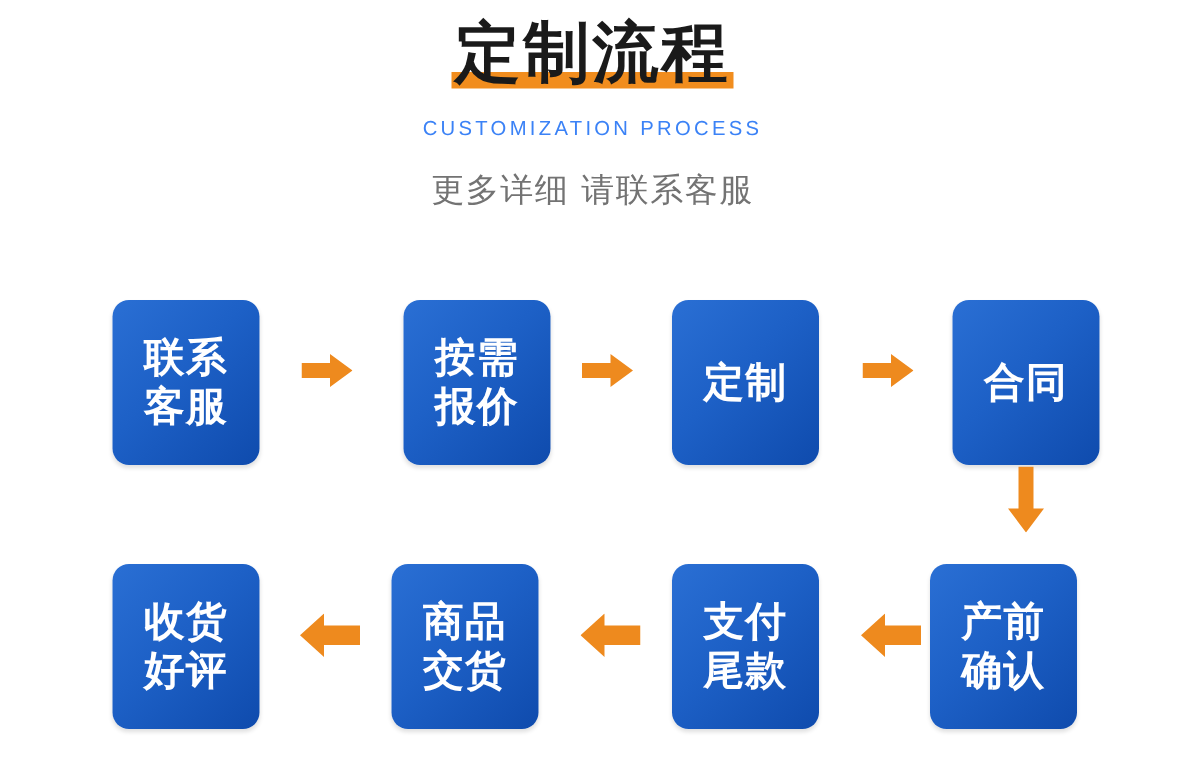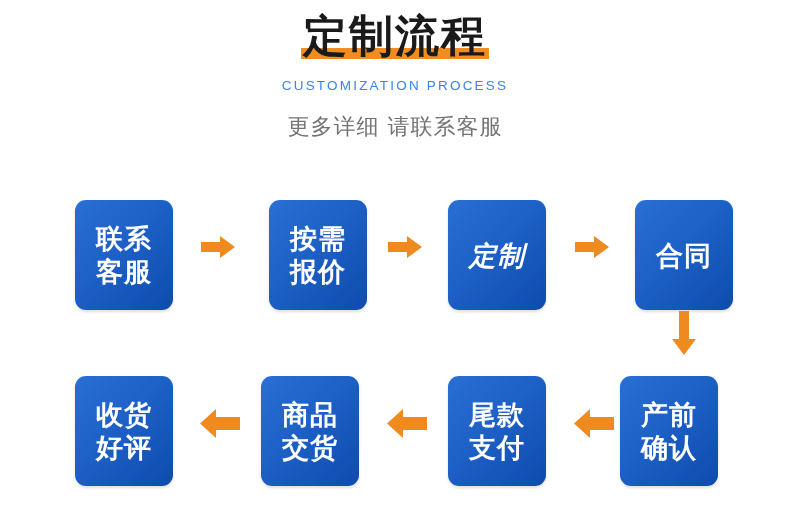--- a/index.html
+++ b/index.html
@@ -106,21 +106,21 @@
 </div>
 
 <div class="flow-box" style="left:75px; top:200px;">
   <div class="line">联系</div>
   <div class="line">客服</div>
 </div>
 <div class="flow-box" style="left:269px; top:200px;">
   <div class="line">按需</div>
   <div class="line">报价</div>
 </div>
-<div class="flow-box" style="left:448px; top:200px;font-style:italic;">
+<div class="flow-box" style="left:448px; top:200px;">
   <div class="line">定制</div>
 </div>
 <div class="flow-box" style="left:635px; top:200px;">
   <div class="line">合同</div>
 </div>
 
 <div class="arrow" style="left:201px; top:236px;">
   <svg width="34" height="22" viewBox="0 0 34 22">
     <polygon points="0,6 19,6 19,0 34,11 19,22 19,16 0,16" fill="#EE8A1E"></polygon>
   </svg>
@@ -144,22 +144,22 @@
 
 <div class="flow-box" style="left:75px; top:376px;">
   <div class="line">收货</div>
   <div class="line">好评</div>
 </div>
 <div class="flow-box" style="left:261px; top:376px;text-align:right;">
   <div class="line">商品</div>
   <div class="line">交货</div>
 </div>
 <div class="flow-box" style="left:448px; top:376px;">
+  <div class="line">支付</div>
   <div class="line">尾款</div>
-  <div class="line">支付</div>
 </div>
 <div class="flow-box" style="left:620px; top:376px;text-align:center;">
   <div class="line">产前</div>
   <div class="line">确认</div>
 </div>
 
 <div class="arrow" style="left:200px; top:409px;">
   <svg width="40" height="29" viewBox="0 0 40 29">
     <polygon points="40,8 16,8 16,0 0,14.5 16,29 16,21 40,21" fill="#EE8A1E"></polygon>
   </svg>

